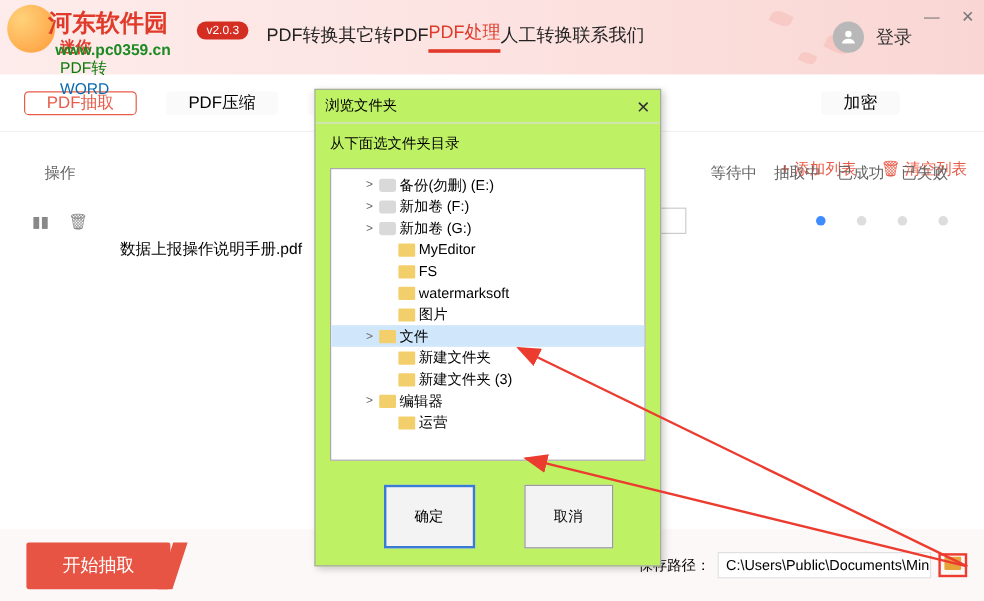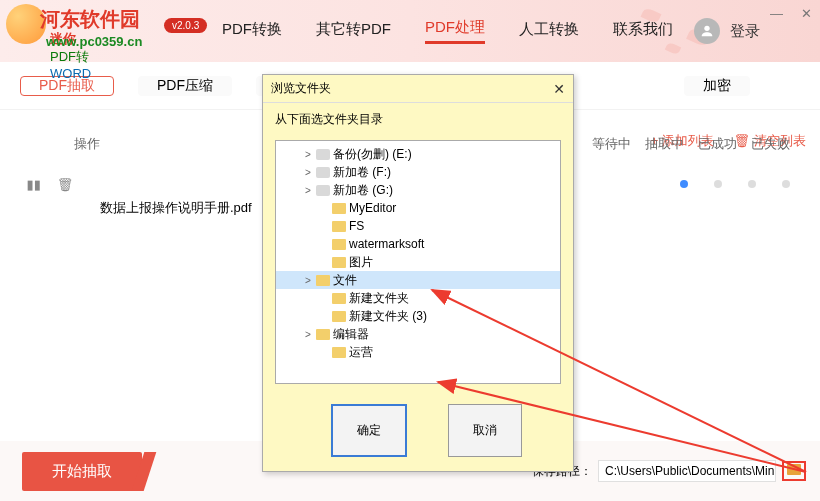--- a/index.html
+++ b/index.html
@@ -6,57 +6,57 @@
   body { width: 820px; height: 501px; background: #fff; position: relative; overflow: hidden; }
 
   .titlebar { height: 62px; background: linear-gradient(90deg, #fdeceb 0%, #fce3e1 50%, #f9d6d3 100%); position: relative; display: flex; align-items: center; }
   .logo-wrap { position: absolute; left: 6px; top: 4px; }
   .logo-circle { width: 40px; height: 40px; border-radius: 50%; background: radial-gradient(circle at 30% 30%, #ffd27a, #ff9a3a); display:inline-block; vertical-align:top; }
   .logo-text { position:absolute; left:34px; top:2px; color:#e03a2a; font-size:20px; font-weight:bold; white-space:nowrap; }
   .logo-sub { position:absolute; left:44px; top:26px; font-size:13px; }
   .logo-sub .a{color:#e03a2a;font-weight:bold;} .logo-sub .b{color:#0a7a0a;} .logo-sub .c{color:#0a6ab0;}
   .logo-url { position:absolute; left:40px; top:30px; color:#1b8a23; font-size:13px; font-weight:bold; }
   .version { position:absolute; left:164px; top:18px; background:#d42e23; color:#fff; border-radius:10px; font-size:10px; padding:2px 8px; }
-  .nav { display:flex; gap:34px; margin-left:222px; height:100%; align-items:center; }
+  .nav { display:flex; margin-left:222px; height:100%; align-items:center; }
   .nav-item { font-size:15px; color:#222; cursor:pointer; padding-bottom:4px; }
   .nav-item.active { color:#e03a2a; border-bottom:3px solid #e03a2a; font-weight:500;}
   .user-area { position:absolute; right:60px; top:18px; display:flex; align-items:center; gap:10px; }
   .avatar { width:26px; height:26px; border-radius:50%; background:#b8b8b8; display:flex; align-items:center; justify-content:center; }
   .login { font-size:15px; color:#333; }
   .win-ctrl { position:absolute; right:8px; top:6px; display:flex; gap:18px; color:#777; font-size:13px;}
   .petals { position:absolute; right:100px; top:0; width:100px; height:62px; opacity:.6;}
   .petal{position:absolute;background:#f7bfb9;border-radius:50% 0 50% 0;transform:rotate(25deg);}
   .p1{width:22px;height:14px;right:10px;top:30px;} .p2{width:18px;height:11px;right:60px;top:10px;} .p3{width:14px;height:9px;right:40px;top:44px;}
 
   .toolbar { height:48px; display:flex; align-items:center; gap:24px; padding-left:20px; border-bottom:1px solid #f2f2f2;}
   .tool { font-size:14px; border:1px solid transparent; padding:0 18px; border-radius:4px; background:#fafafa; cursor:pointer;}
   .tool.active { border:1px solid #e85c4a; color:#e85c4a; background:#fff;}
   .right-ops { position:absolute; right:14px; top:132px; display:flex; gap:20px; font-size:13px;}
   .add-list{color:#e85c4a;} .clear-list{color:#e85c4a;}
 
   .list-head { display:flex; height:40px; align-items:center; font-size:13px; color:#666; margin-top:14px;}
-  .lh-op{width:100px;text-align:right;} .lh-range{position:absolute;left:520px;} 
+  .lh-op{width:100px;text-align:center;} .lh-range{position:absolute;left:520px;} 
   .lh-status{position:absolute; right:30px; display:flex; gap:14px;}
   .file-row { display:flex; align-items:center; height:40px; font-size:13px;}
   .row-icons{width:100px; display:flex; justify-content:center; gap:16px; color:#888;}
   .row-name{font-size:13px;margin-top:47px;}
   .row-input{position:absolute; left:520px; width:52px; height:22px; border:1px solid #ccc;}
   .row-dots{position:absolute; right:30px; display:flex; gap:26px;}
   .dot{width:8px;height:8px;border-radius:50%;background:#ddd;} .dot.blue{background:#3f8cff;}
 
   .footer { position:absolute; bottom:0; left:0; right:0; height:60px; background:#fcf8f7; display:flex; align-items:center;}
   .start-btn { margin-left:22px; background:#e85444; color:#fff; border:none; font-size:15px; padding:10px 30px; border-radius:2px; position:relative;}
   .start-btn:after{content:"";position:absolute;right:-8px;top:0;width:12px;height:100%;background:#e85444;transform:skewX(-18deg);}
   .save-path{position:absolute;right:14px;display:flex;align-items:center;font-size:12px;gap:6px;}
   .path-box{border:1px solid #e0e0e0;background:#fff;padding:3px 6px;width:178px;white-space:nowrap;overflow:hidden;}
   .folder-ico-wrap{border:2px solid #ec3b2f; padding:1px 3px;}
   .folder-ico{width:14px;height:11px;background:#e8a23a;border-radius:1px;display:inline-block;}
 
   
-  .dialog { position:absolute; left:262px; top:74px; width:312px; background:#fef9c3; border:1px solid #aaa; box-shadow:2px 2px 6px rgba(0,0,0,.2); z-index:10;}
+  .dialog { position:absolute; left:262px; top:74px; width:289px; background:#bef264; border:1px solid #aaa; box-shadow:2px 2px 6px rgba(0,0,0,.2); z-index:10;}
   .dlg-title{height:28px;border-bottom:1px solid #ddd;display:flex;align-items:center;padding:0 8px;font-size:12px;justify-content:space-between;}
   .dlg-close{font-size:14px;cursor:pointer;color:#333;}
   .dlg-hint{font-size:12px;padding:8px 12px;}
   .tree-wrap{border:1px solid #aaa;margin:4px 12px 10px 12px;height:244px;overflow:auto;background:#fff;}
   .tree{font-size:12px;padding:4px 0;}
   .tree-row{display:flex;align-items:center;height:18px;padding-left:8px;gap:3px;white-space:nowrap;}
   .chev{width:10px;height:10px;display:flex;align-items:center;justify-content:center;color:#666;font-size:10px;}
   .fico{width:14px;height:11px;background:#f3cf6b;border-radius:1px;flex:none;}
   .fico.drive{background:#d9d9d9;border-radius:2px;}
   .tree-row.sel{background:#cfe6fb;}

